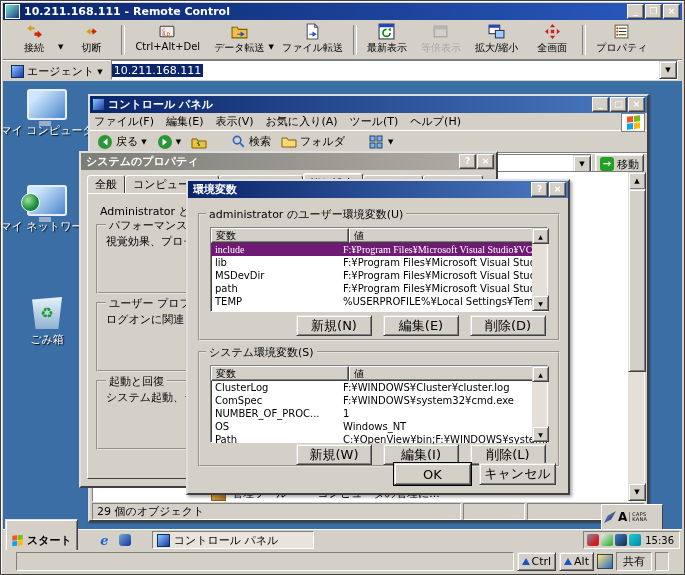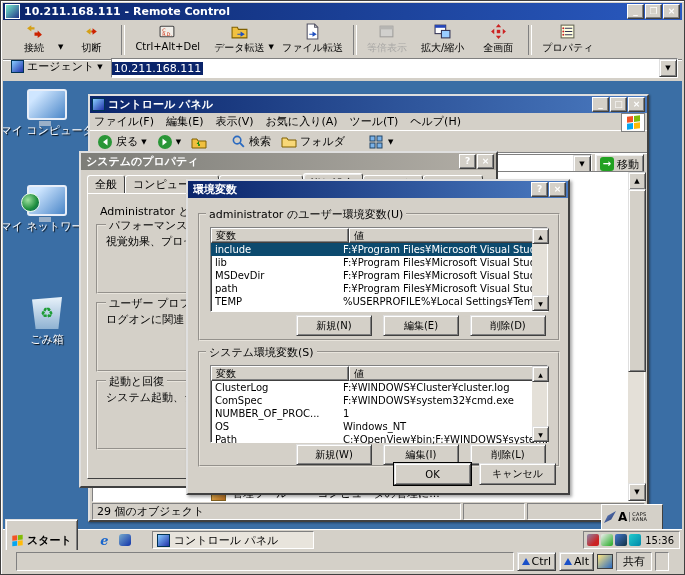--- a/index.html
+++ b/index.html
@@ -4,38 +4,38 @@
 <style>
   html,body{margin:0;padding:0;}
   body{width:685px;height:575px;font-family:"DejaVu Sans","Liberation Sans",sans-serif;font-size:11px;color:#000;}
   .screen{position:relative;width:683px;height:573px;background:#d4d0c8;border:1px solid #404040;overflow:hidden;
           box-shadow:inset 1px 1px 0 #fff;}
   
   .raised{border:1px solid;border-color:#fff #404040 #404040 #fff;box-shadow:inset 1px 1px 0 #efefef,inset -1px -1px 0 #808080;}
   .flat-sunken{border:1px solid;border-color:#808080 #fff #fff #808080;}
   .pbtn{background:#d4d0c8;border:1px solid;border-color:#dfdfdf #404040 #404040 #dfdfdf;
         box-shadow:inset 1px 1px 0 #fff,inset -1px -1px 0 #808080;
-        display:flex;align-items:center;justify-content:center;font-size:10px;cursor:default;}
+        display:flex;align-items:center;justify-content:center;font-size:13px;cursor:default;}
   .titlebtn{width:15px;height:13px;background:#d4d0c8;border:1px solid;border-color:#fff #404040 #404040 #fff;
         box-shadow:inset -1px -1px 0 #808080;display:flex;align-items:center;justify-content:center;
         font-size:9px;font-weight:bold;line-height:1;}
   
   .rc-title{position:absolute;left:2px;top:2px;right:2px;height:17px;
         background:linear-gradient(90deg,#0a246a,#2a5ac0);color:#fff;display:flex;align-items:center;padding:0 2px;}
   .rc-title .t{font-weight:bold;font-size:11px;margin-left:4px;flex:1;}
   .appicon{width:13px;height:13px;background:linear-gradient(135deg,#7ec,#238);border:1px solid #fff;}
   .rc-toolbar{position:absolute;left:2px;top:20px;right:2px;height:36px;border-bottom:1px solid #808080;
         box-shadow:0 1px 0 #fff;display:flex;align-items:stretch;padding:1px 4px;}
   .tbtn{display:flex;flex-direction:column;align-items:center;justify-content:flex-start;padding:1px 7px;min-width:40px;}
   .tbtn .lab{font-size:10px;margin-top:1px;white-space:nowrap;}
   .tbtn.disabled{color:#9a9689;filter:grayscale(1);opacity:.7;}
   .tsep{width:2px;margin:3px 3px;border-left:1px solid #808080;border-right:1px solid #fff;}
   .drop{font-size:7px;align-self:center;margin:14px 1px 0 -3px;}
   .ticon svg{width:17px;height:17px;display:block;}
-  .rc-agentbar{position:absolute;left:2px;top:57px;right:2px;height:22px;display:flex;align-items:flex-start;padding:0 4px;gap:4px;}
+  .rc-agentbar{position:absolute;left:2px;top:57px;right:2px;height:22px;display:flex;align-items:flex-end;padding:0 4px;gap:4px;}
   .agent-label{display:flex;align-items:center;gap:3px;padding:1px 4px;}
   .agent-combo{flex:1;height:18px;background:#fff;display:flex;align-items:center;}
   .agent-combo .val{background:#0a246a;color:#fff;padding:0 2px;margin-left:0;font-size:11px;}
   .combo-btn{width:16px;height:16px;margin-left:auto;font-size:7px;}
   
   .desktop{position:absolute;left:2px;top:80px;right:2px;height:469px;background:#3a6ea5;overflow:hidden;}
   .dicon{position:absolute;left:6px;width:76px;display:flex;flex-direction:column;align-items:center;color:#fff;}
   .dicon .cap{margin-top:3px;font-size:11px;text-shadow:1px 1px 1px #000;white-space:nowrap;}
   .mon{position:relative;width:36px;height:27px;background:linear-gradient(135deg,#cfe6ff 20%,#4a86c8);border:2px solid #e8eef8;border-radius:3px;}
   .mon:after{content:"";position:absolute;left:10px;bottom:-8px;width:12px;height:5px;background:#9ab0c8;}
@@ -90,21 +90,21 @@
   .env-grp .legend{position:absolute;top:-8px;left:6px;background:#d4d0c8;padding:0 3px;font-size:11px;white-space:nowrap;}
   .lv{position:absolute;left:10px;right:10px;background:#fff;border:1px solid;border-color:#808080 #fff #fff #808080;box-shadow:inset 1px 1px 0 #404040;}
   .lhead{display:flex;height:15px;background:#d4d0c8;}
   .lhead .hc{border:1px solid;border-color:#fff #404040 #404040 #fff;box-shadow:inset -1px -1px 0 #808080;
       padding:0 4px;font-size:10px;display:flex;align-items:center;}
   .lhead .hc1{width:128px;}
   .lhead .hc2{flex:1;}
   .lrow{display:flex;height:13px;line-height:13px;font-size:10px;white-space:nowrap;}
   .lrow .c1{width:128px;padding-left:4px;overflow:hidden;}
   .lrow .c2{flex:1;overflow:hidden;}
-  .lrow.sel{background:#0c4a6e;color:#fff;}
+  .lrow.sel{background:#701a75;color:#fff;font-family:Liberation Serif, serif;}
   .lscroll{position:absolute;top:0;right:0;bottom:0;width:15px;background:#e4e0d8;}
   .lscroll .up{position:absolute;top:0;left:0;width:15px;height:14px;font-size:6px;}
   .lscroll .dn{position:absolute;bottom:0;left:0;width:15px;height:14px;font-size:6px;}
   .envbtnrow{position:absolute;left:0;right:12px;display:flex;justify-content:flex-end;gap:11px;}
   .envbtnrow .pbtn{width:74px;height:19px;}
   .okrow{position:absolute;right:12px;bottom:8px;display:flex;gap:8px;}
   .okrow .pbtn{width:75px;height:20px;}
   .okrow .pbtn.default{outline:1px solid #000;}
   
   .ime{position:absolute;left:598px;top:423px;width:56px;height:24px;background:#d4d0c8;
@@ -196,20 +196,31 @@
       <span class="ticon">
           <svg viewBox="0 0 16 16">
             <path d="M3 1h7l3 3v11H3z" fill="#fff" stroke="#556"></path>
             <path d="M10 1v3h3" fill="none" stroke="#556"></path>
             <path d="M5 10h3V8l4 2.5L8 13v-2H5z" fill="#2050c0"></path>
           </svg>
         </span>
       <span class="lab">ファイル転送</span>
     </div>
     <div class="tsep"></div>
+    <div class="tbtn">
+      <span class="ticon">
+          <svg viewBox="0 0 16 16">
+            <rect x="1" y="1" width="14" height="14" fill="#fff" stroke="#335"></rect>
+            <rect x="1" y="1" width="14" height="3" fill="#24b"></rect>
+            <path d="M8 6a3.3 3.3 0 1 0 3.3 3.3" stroke="#0a8a0a" fill="none" stroke-width="1.6"></path>
+            <path d="M11.6 4.4l.9 3.1-3.1-.9z" fill="#0a8a0a"></path>
+          </svg>
+        </span>
+      <span class="lab">最新表示</span>
+    </div>
     <div class="tbtn disabled">
       <span class="ticon">
           <svg viewBox="0 0 16 16">
             <rect x="2" y="3" width="12" height="10" fill="#d4d0c8" stroke="#888"></rect>
             <rect x="2" y="3" width="12" height="3" fill="#aaa"></rect>
           </svg>
         </span>
       <span class="lab">等倍表示</span>
     </div>
     <div class="tbtn">

